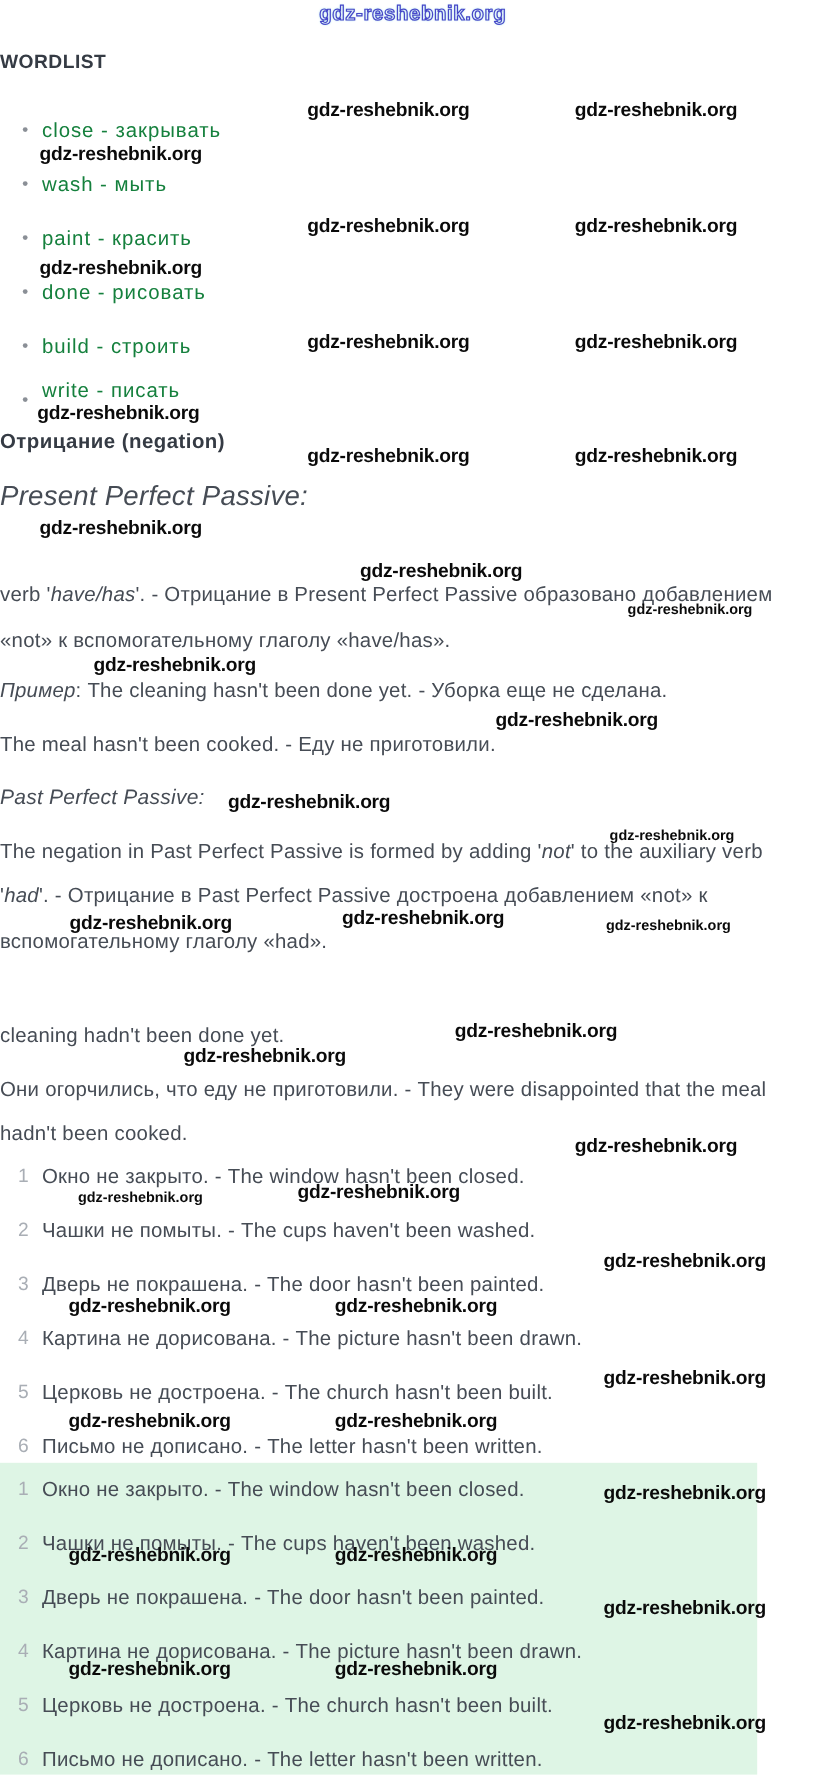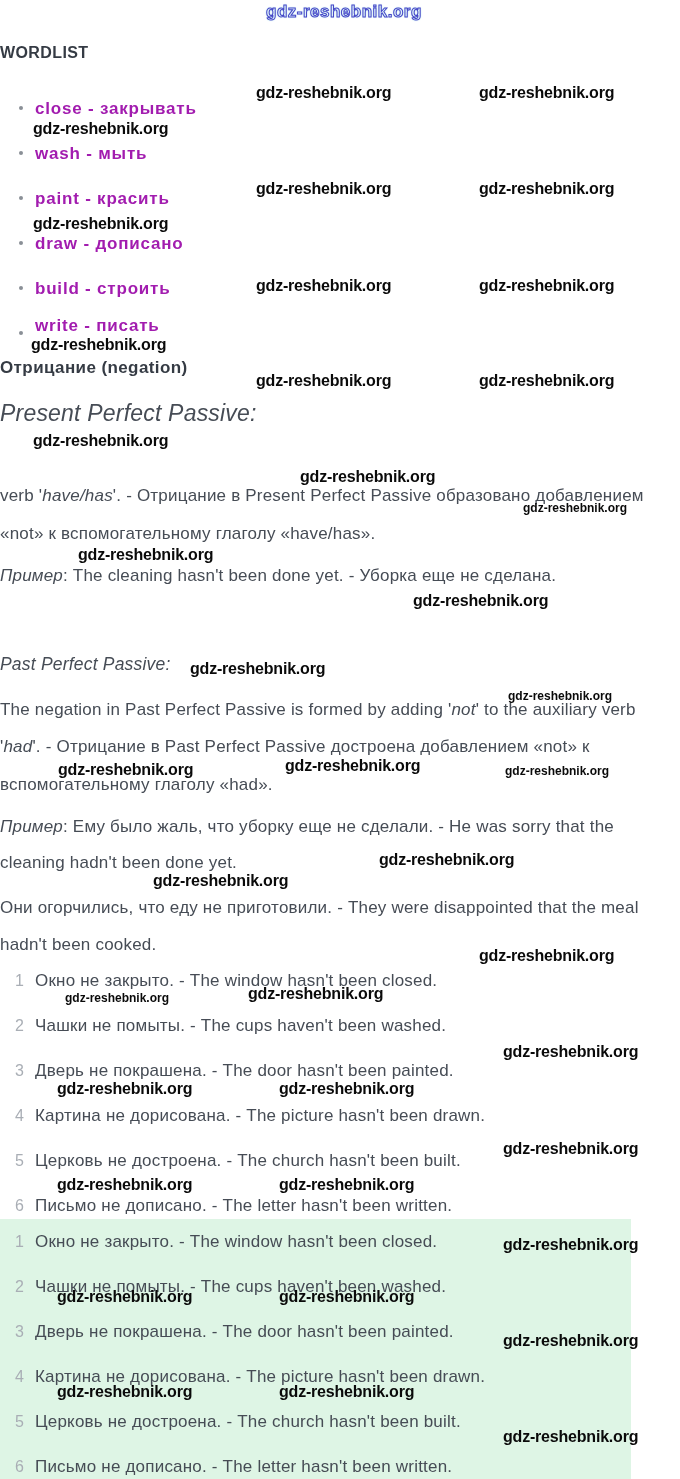--- a/index.html
+++ b/index.html
@@ -3,21 +3,21 @@
 <meta charset="utf-8">
 <style>
   html,body{margin:0;padding:0;}
   body{font-family:"Liberation Sans",sans-serif;background:#ffffff;}
   #page{position:relative;width:680px;height:1479px;background:#ffffff;overflow:hidden;}
 
   .line{position:absolute;white-space:nowrap;font-size:17px;letter-spacing:0.2px;
         color:#464c55;line-height:19px;}
   .it{font-style:italic;}
   .heading{font-weight:bold;font-size:16px;color:#353b44;letter-spacing:0.4px;}
-  .ws{letter-spacing:0.8px;color:#a21caf;font-weight:bold;}
+  .ws{letter-spacing:0.8px;color:#15803d;}
 
   .wm{position:absolute;white-space:nowrap;font-weight:bold;font-size:16px;
       color:#0a0a0a;letter-spacing:-0.2px;line-height:18px;}
   .wm.sm{font-size:12px;letter-spacing:0;}
 
   .top-wm{position:absolute;white-space:nowrap;font-weight:bold;font-size:17px;
       letter-spacing:0.5px;color:#dff3f8;-webkit-text-stroke:1px #4646c8;
       text-shadow:0 0 2px #79cfe0;}
 
   .bullet{position:absolute;width:4px;height:4px;border-radius:50%;background:#8a8f96;}
@@ -37,42 +37,42 @@
 
   <div class="line heading" style="left:0px;top:43px">WORDLIST</div>
 
   <div class="bullet" style="left:19px;top:106px"></div>
   <div class="line ws" style="left:35px;top:99px">close - закрывать</div>
   <div class="bullet" style="left:19px;top:151px"></div>
   <div class="line ws" style="left:35px;top:144px">wash - мыть</div>
   <div class="bullet" style="left:19px;top:196px"></div>
   <div class="line ws" style="left:35px;top:189px">paint - красить</div>
   <div class="bullet" style="left:19px;top:241px"></div>
-  <div class="line ws" style="left:35px;top:234px">draw - дописано</div>
+  <div class="line ws" style="left:35px;top:234px">done - рисовать</div>
   <div class="bullet" style="left:19px;top:286px"></div>
   <div class="line ws" style="left:35px;top:279px">build - строить</div>
   <div class="bullet" style="left:19px;top:331px"></div>
   <div class="line ws" style="left:35px;top:316px">write - писать</div>
 
   <div class="line heading" style="left:0px;top:358px;font-size:17px">Отрицание (negation)</div>
 
   <div class="line it" style="left:0px;top:404px;font-size:23px">Present Perfect Passive:</div>
 
   <div class="line" style="left:0px;top:486px"><span>verb '</span><span class="it">have/has</span><span>'. - Отрицание в Present Perfect Passive образовано добавлением</span></div>
   <div class="line" style="left:0px;top:524px">«not» к вспомогательному глаголу «have/has».</div>
 
   <div class="line" style="left:0px;top:566px"><span class="it">Пример</span><span>: The cleaning hasn't been done yet. - Уборка еще не сделана.</span></div>
+  <div class="line" style="left:0px;top:611px">The meal hasn't been cooked. - Еду не приготовили.</div>
 
   <div class="line it" style="left:0px;top:655px;font-size:17.5px">Past Perfect Passive:</div>
 
   <div class="line" style="left:0px;top:700px"><span>The negation in Past Perfect Passive is formed by adding '</span><span class="it">not</span><span>' to the auxiliary verb</span></div>
   <div class="line" style="left:0px;top:737px"><span>'</span><span class="it">had</span><span>'. - Отрицание в Past Perfect Passive достроена добавлением «not» к</span></div>
   <div class="line" style="left:0px;top:775px">вспомогательному глаголу «had».</div>
 
-  <div class="line" style="left:0px;top:817px"><span class="it">Пример</span><span>: Ему было жаль, что уборку еще не сделали. - He was sorry that the</span></div>
   <div class="line" style="left:0px;top:853px">cleaning hadn't been done yet.</div>
   <div class="line" style="left:0px;top:898px">Они огорчились, что еду не приготовили. - They were disappointed that the meal</div>
   <div class="line" style="left:0px;top:935px">hadn't been cooked.</div>
 
   <div class="num" style="left:15px;top:971px">1</div>
   <div class="line" style="left:35px;top:971px">Окно не закрыто. - The window hasn't been closed.</div>
   <div class="num" style="left:15px;top:1016px">2</div>
   <div class="line" style="left:35px;top:1016px">Чашки не помыты. - The cups haven't been washed.</div>
   <div class="num" style="left:15px;top:1061px">3</div>
   <div class="line" style="left:35px;top:1061px">Дверь не покрашена. - The door hasn't been painted.</div>

